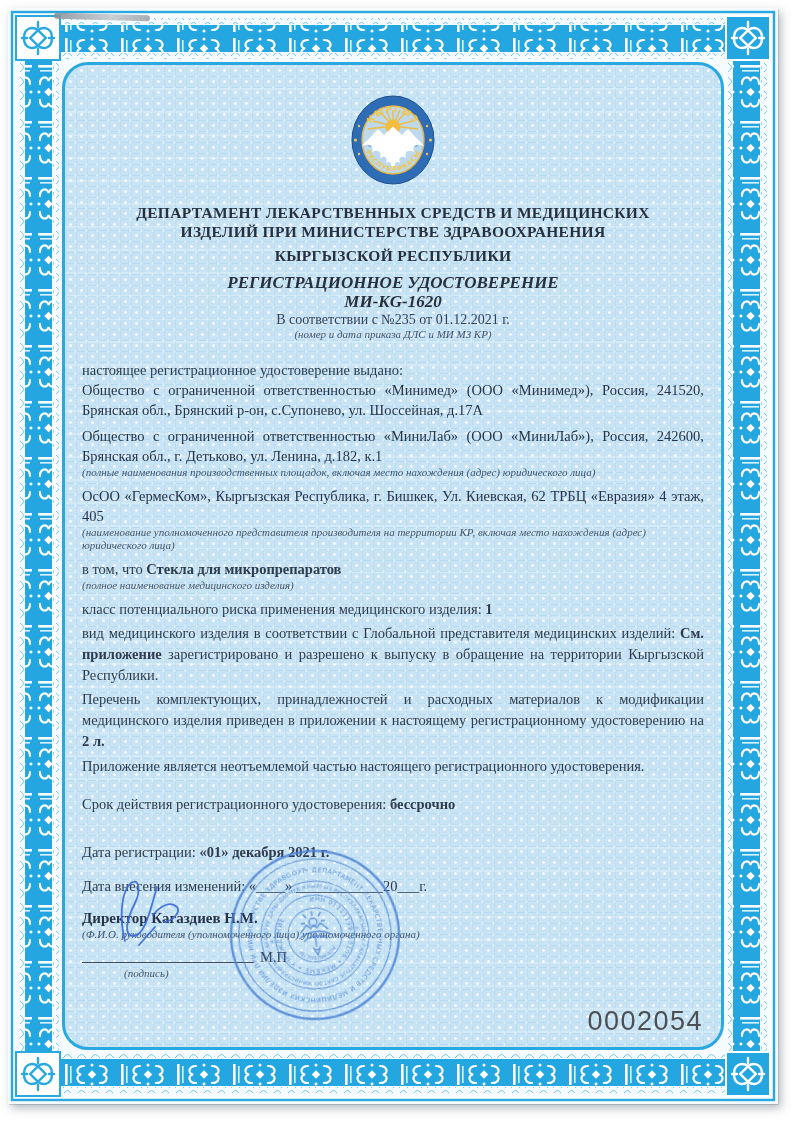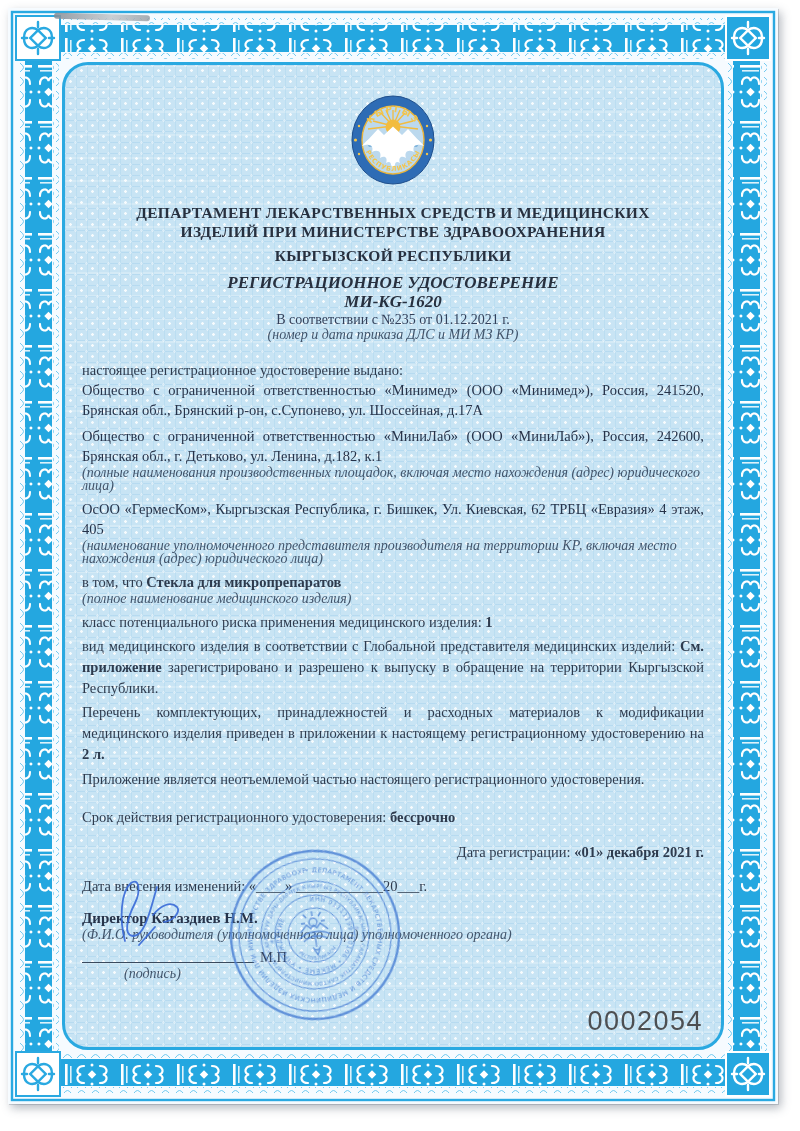--- a/index.html
+++ b/index.html
@@ -37,35 +37,35 @@
     background-size:11px 11px,11px 11px,11px 11px,11px 11px,100% 23px;
     background-position:0 0,5px 6px,0 0,0 0,0 0;
   }
   .text-col{position:relative;padding:0 17px;}
   p{margin:0;}
   .center{text-align:center;}
   .emblem-wrap{width:84px;margin:30px auto 0;}
   .org-name{margin-top:14px;font-weight:bold;font-size:15.5px;line-height:19px;letter-spacing:.3px;color:#27303f;}
   .doc-title{margin-top:8px;font-weight:bold;font-size:17px;line-height:19px;color:#27303f;font-style:italic;}
   .basis{font-size:14px;line-height:17px;color:#33405a;}
-  .note{font-size:14px;line-height:13px;font-style:italic;color:#41546b;}
+  .note{font-size:11px;line-height:13px;font-style:italic;color:#41546b;}
   .body-line{font-size:14.5px;line-height:20px;}
   .issued{margin-top:19px;}
   .bold-par{font-weight:normal;text-align:justify;font-size:14.5px;line-height:20px;color:#26334a;}
   .p1{margin-top:0;}
   .p2{margin-top:6px;}
   .p3{margin-top:7px;}
   .product{margin-top:7px;}
   .risk{margin-top:7px;}
   .just{ text-align:justify;font-size:14.5px;line-height:21px;}
   .nomen{margin-top:4px;}
   .annex{margin-top:3px;}
   .integral{margin-top:4px;}
   .validity{margin-top:18px;}
-  .regdate{margin-top:15px;text-align:right;}
+  .regdate{margin-top:28px;}
   .amendment{margin-top:14px;}
   .director{margin-top:12px;font-weight:bold;font-size:15px;line-height:20px;color:#26334a;}
   .sig-block{position:relative;height:70px;}
   .sig-line{position:absolute;left:0;top:21px;width:172px;border-bottom:1.4px solid #3a4a5e;}
   .sig-mp{position:absolute;left:178px;top:8px;font-size:14.5px;color:#33405a;}
   .sig-note{position:absolute;left:2px;top:26px;padding-left:40px;}
   .signature-svg{position:absolute;left:44px;top:806px;width:96px;height:86px;pointer-events:none;}
   .stamp-svg{position:absolute;left:162px;top:782px;width:176px;height:176px;transform:rotate(-9deg);opacity:.82;filter:blur(.2px);pointer-events:none;}
   .serial{
     position:absolute;right:18px;bottom:10px;

